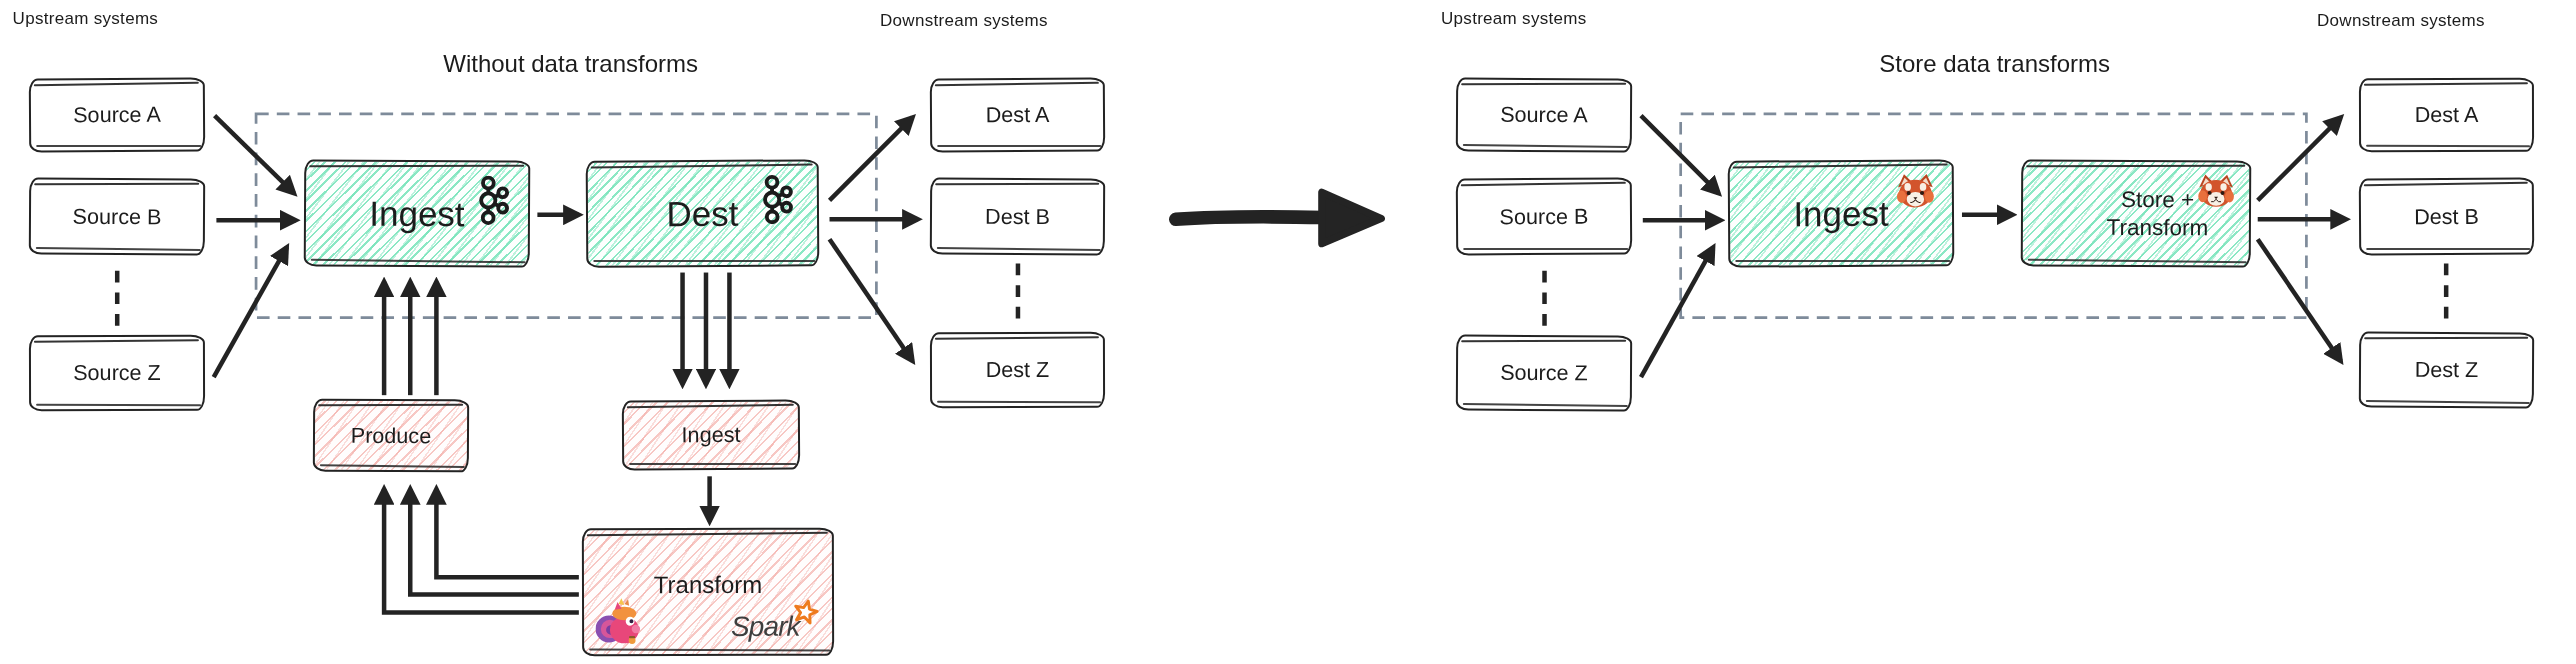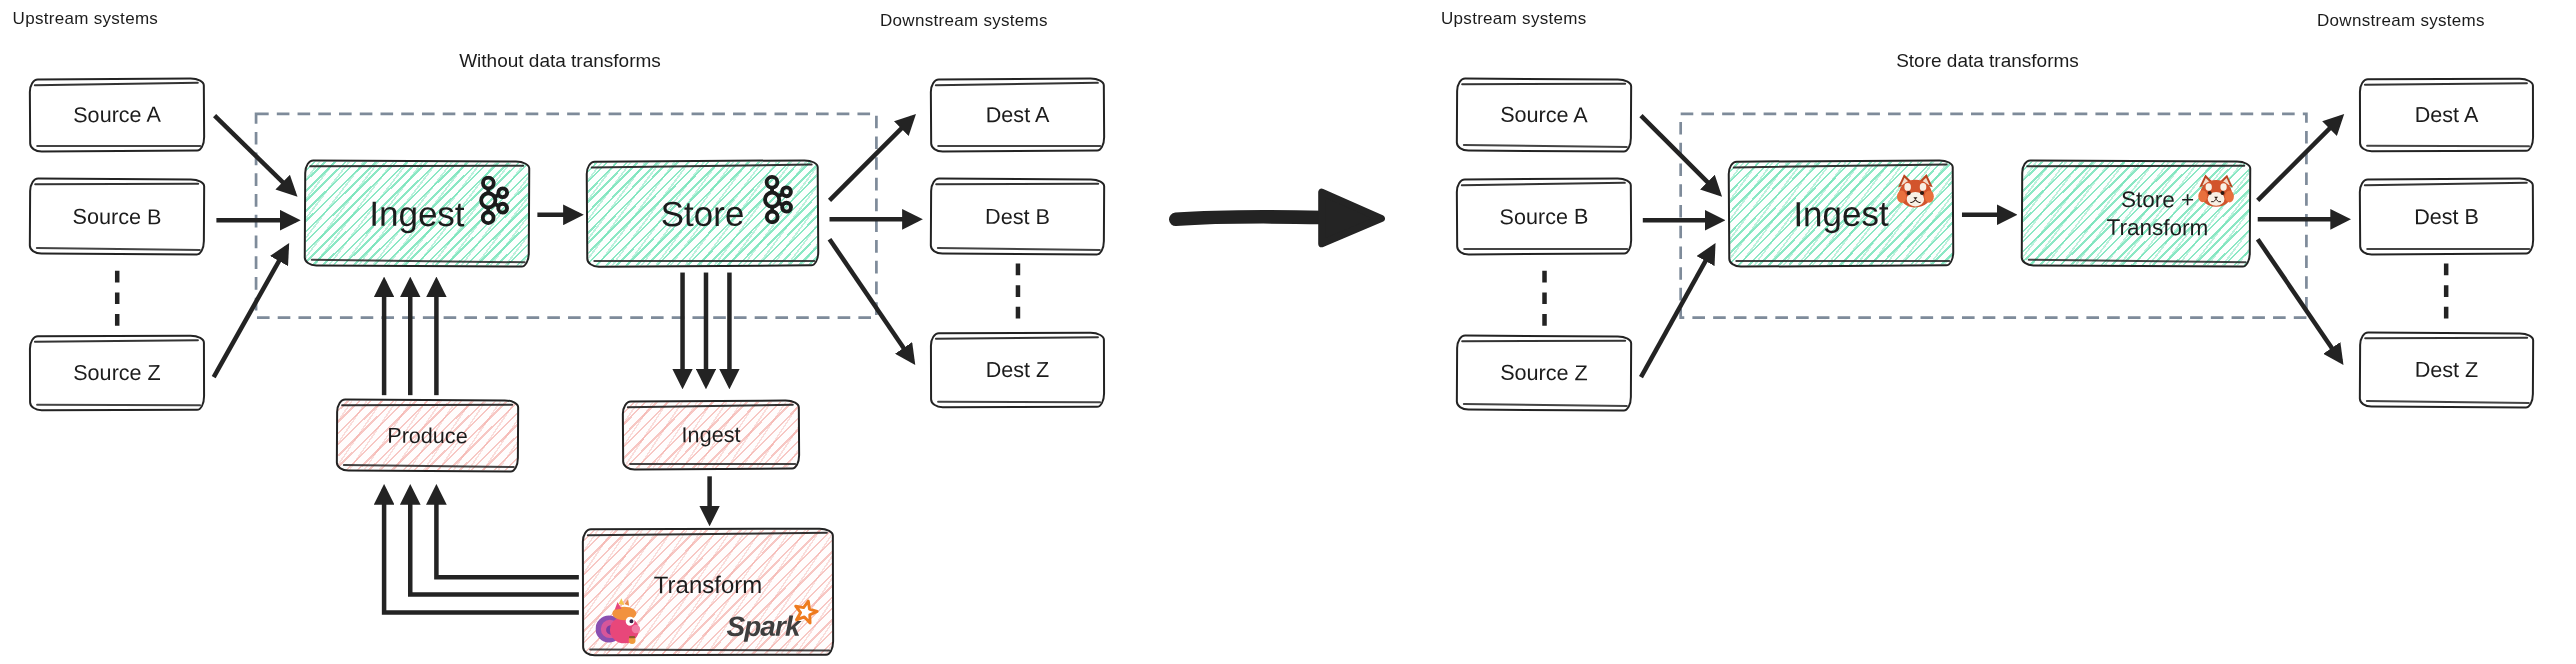--- a/index.html
+++ b/index.html
@@ -9,21 +9,21 @@
     --dash:#7e8b9a;
     --spark:#ee7b1e;
   }
   html,body{margin:0;padding:0;background:#fff;}
   body{
     width:2576px;height:665px;position:relative;overflow:hidden;
     font-family:"Liberation Sans","DejaVu Sans",sans-serif;color:#1c1c1c;
   }
   .abs{position:absolute;}
   .syslabel{font-size:17px;letter-spacing:0.3px;white-space:nowrap;}
-  .title{font-size:19px;text-align:center;white-space:nowrap;}
+  .title{font-size:24px;text-align:right;white-space:nowrap;}
   .box{
     position:absolute;box-sizing:border-box;background:#fff;
     border:2.7px solid var(--ink);
     border-radius:9px 14.4px 8px 12.6px / 13.5px 8px 14.4px 9px;
     display:flex;align-items:center;justify-content:center;
   }
   .box::before{ 
     content:"";position:absolute;left:2.7px;right:4.5px;top:2.7px;height:2.3px;
     background:var(--ink);border-radius:2.7px;transform:rotate(-.45deg);opacity:.92;
   }
@@ -47,21 +47,21 @@
       #fffdfd;
   }
   .cornericon{position:absolute;}
   .stack{display:flex;flex-direction:column;align-items:center;line-height:1.22;}
   svg.overlay{position:absolute;left:0;top:0;pointer-events:none;}
   .arrow{stroke:var(--ink);stroke-width:5;fill:none;}
   .thick{stroke-width:15;stroke-linecap:round;}
   .bdash{stroke:var(--ink);stroke-width:5;stroke-dasharray:13 11;fill:none;}
   .boundary{stroke:var(--dash);stroke-width:3;stroke-dasharray:14 9;fill:none;}
   .sparkwrap{display:flex;align-items:flex-start;}
-  .sparktext{font-size:28px;font-weight:700;font-style:italic;color:#3e3e3e;letter-spacing:-0.9px;}
+  .sparktext{font-size:28px;font-weight:400;font-style:italic;color:#3e3e3e;letter-spacing:-0.9px;}
   .hidden-defs{position:absolute;width:0;height:0;overflow:hidden;}
 </style>
 </head>
 <body>
 
 <svg class="hidden-defs" aria-hidden="true">
   <defs>
     <symbol id="sym-kafka" viewBox="0 0 34 52">
       <g stroke="#1b1b1b" stroke-width="4" fill="none">
         <line x1="12" y1="14" x2="12" y2="18"></line>
@@ -177,37 +177,37 @@
   <span class="lbl">Source Z</span>
 </div>
 
 <div class="box mint rB" style="left:304px;top:160px;width:226px;height:107px;">
   <span class="biglbl">Ingest</span>
   <svg class="cornericon" style="right:18px;top:12.6px;width:34px;height:50px;" viewBox="0 0 38 56" width="34" height="50">
       <use href="#sym-kafka"></use>
     </svg>
 </div>
 <div class="box mint rA" style="left:586px;top:160px;width:233px;height:107px;">
-  <span class="biglbl">Store</span>
+  <span class="biglbl">Dest</span>
   <svg class="cornericon" style="right:23.4px;top:12.6px;width:34px;height:50px;" viewBox="0 0 38 56" width="34" height="50">
       <use href="#sym-kafka"></use>
     </svg>
 </div>
 
 <div class="box rA" style="left:930px;top:78px;width:175px;height:74px;">
   <span class="lbl">Dest A</span>
 </div>
 <div class="box rB" style="left:930px;top:178px;width:175px;height:77px;">
   <span class="lbl">Dest B</span>
 </div>
 <div class="box rC" style="left:930px;top:332px;width:175px;height:76px;">
   <span class="lbl">Dest Z</span>
 </div>
 
-<div class="box pinkbox rB" style="left:336px;top:399px;width:183px;height:73px;">
+<div class="box pinkbox rB" style="left:313px;top:399px;width:156px;height:73px;">
   <span class="lbl">Produce</span>
 </div>
 <div class="box pinkbox rA" style="left:622px;top:400px;width:178px;height:70px;">
   <span class="lbl">Ingest</span>
 </div>
 
 <div class="box pinkbox rC" style="left:582px;top:528px;width:252px;height:128px;">
   <span class="lbl" style="font-size:24px;position:relative;top:-7.2px;">Transform</span>
   <svg class="cornericon" style="left:10.8px;bottom:7.2px;width:47px;height:50px;" viewBox="0 0 52 56" width="47" height="50">
       <use href="#sym-flink"></use>

